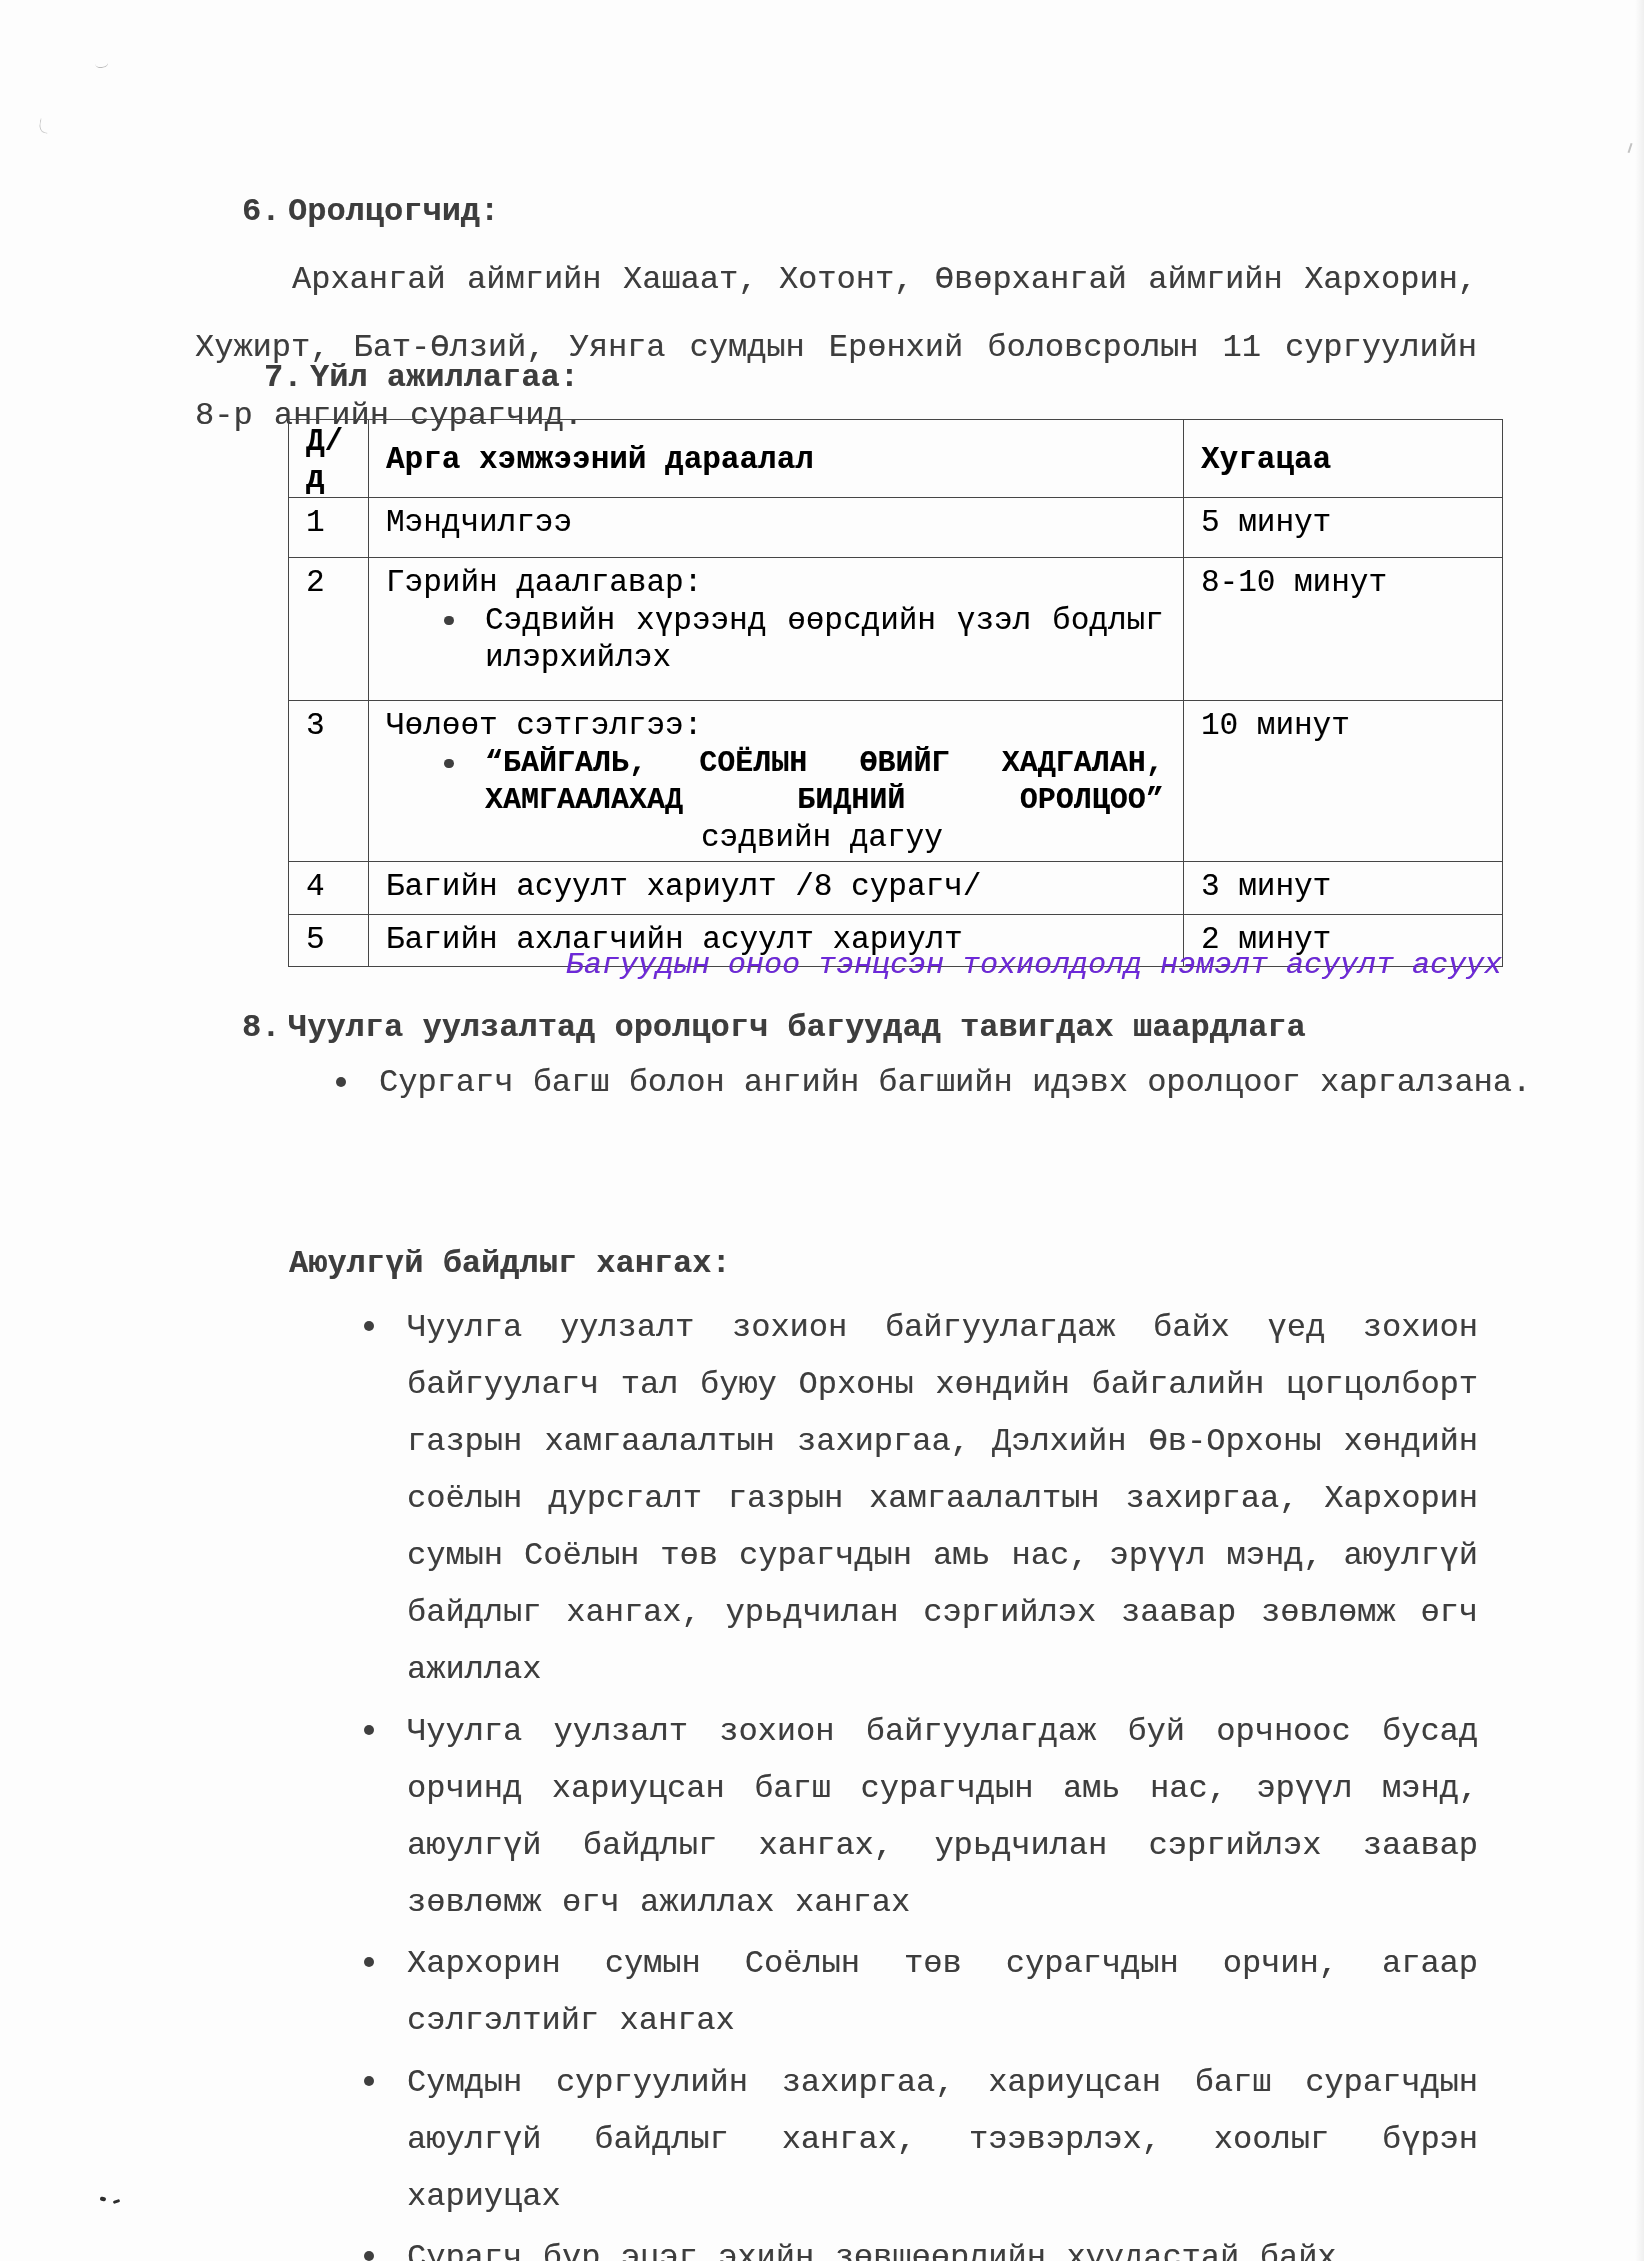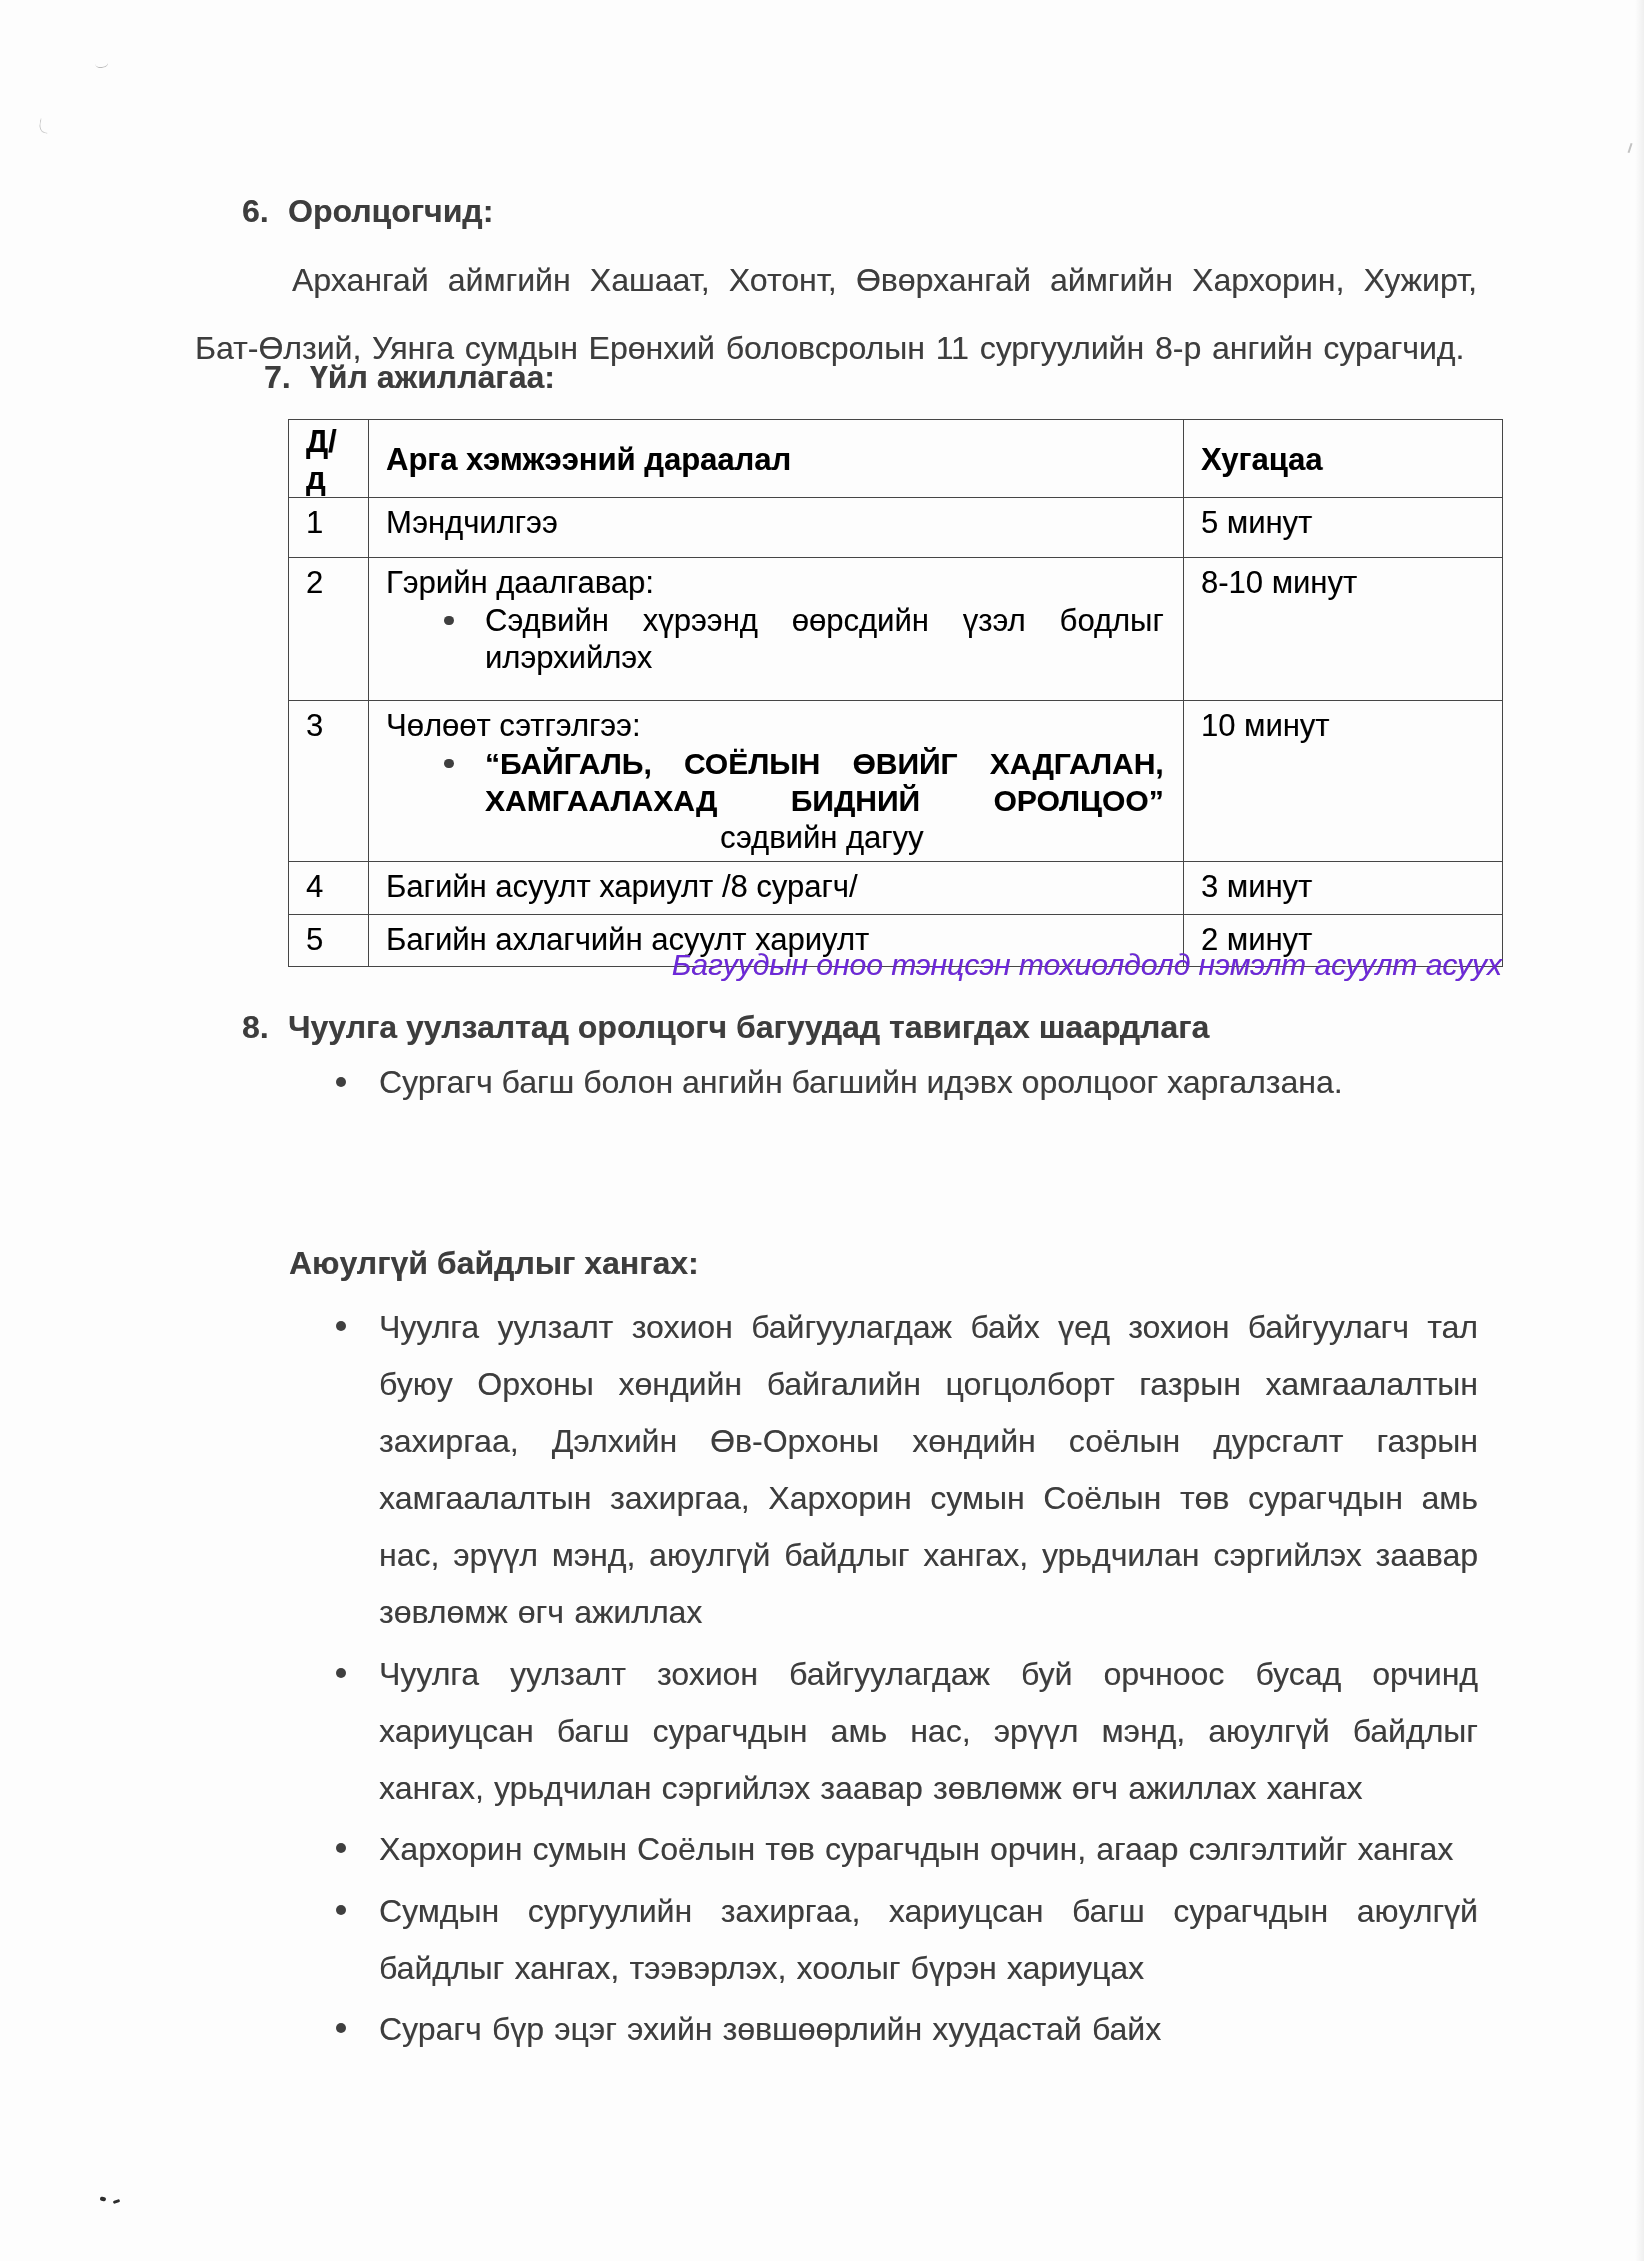--- a/index.html
+++ b/index.html
@@ -1,21 +1,21 @@
 <!DOCTYPE html>
 <html lang="mn" style="font-size:10.3px"><head>
 <meta charset="utf-8">
 <style>
   html, body { margin: 0; padding: 0; background: #ffffff; }
   .page {
     position: relative;
     width: 1644px;
     height: 2261px;
     background: #fdfdfd;
-    font-family: Liberation Sans, sans-serif;
+    font-family: Liberation Mono, monospace;
     color: #3d3d3d;
     overflow: hidden;
     text-shadow: 0.3px 0.3px 0.5px rgba(64,64,64,0.45);
   }
   .abs { position: absolute; }
 
   
   .sec-heading { font-size: 32px; font-weight: bold; white-space: nowrap; }
   .sec-heading .num { display: inline-block; width: 46px; }
 
@@ -58,21 +58,21 @@
   .tbl-footnote {
     left: 288px; top: 948px; width: 1214px;
     font-size: 30px; font-style: italic; text-align: right; color: #6d28d9;
   }
 
   
   .req-list { left: 379px; top: 1064px; width: 1134px; font-size: 32px; }
   .req-item { position: relative; line-height: 37px; margin-bottom: 23px; white-space: nowrap; }
   .safety-heading { left: 289px; top: 1245px; font-size: 32px; font-weight: bold; white-space: nowrap; }
   .safety-list { left: 379px; top: 1299px; width: 1099px; font-size: 32px; }
-  .safety-item { position: relative; line-height: 57px; margin-bottom: 4.5px; text-align: justify; word-spacing: 1.3px; }
+  .safety-item { position: relative; line-height: 57px; margin-bottom: 4.5px; text-align: justify; word-spacing: 1.3px; margin-left: 28px; }
   .bdot {
     position: absolute; left: -43px; top: 13px;
     width: 10.3px; height: 10.3px; border-radius: 50%; background: #3f3f3f;
   }
   .safety-item .bdot { top: 22px; }
 
   
   .artifact { position: absolute; pointer-events: none; }
   .mark-tl-1 { left: 95px; top: 59px; width: 13px; height: 7.7px;
     border-bottom: 1.9px solid #a0a0a0; border-radius: 0 0 60% 60%; transform: rotate(-6deg); opacity: .7; }

